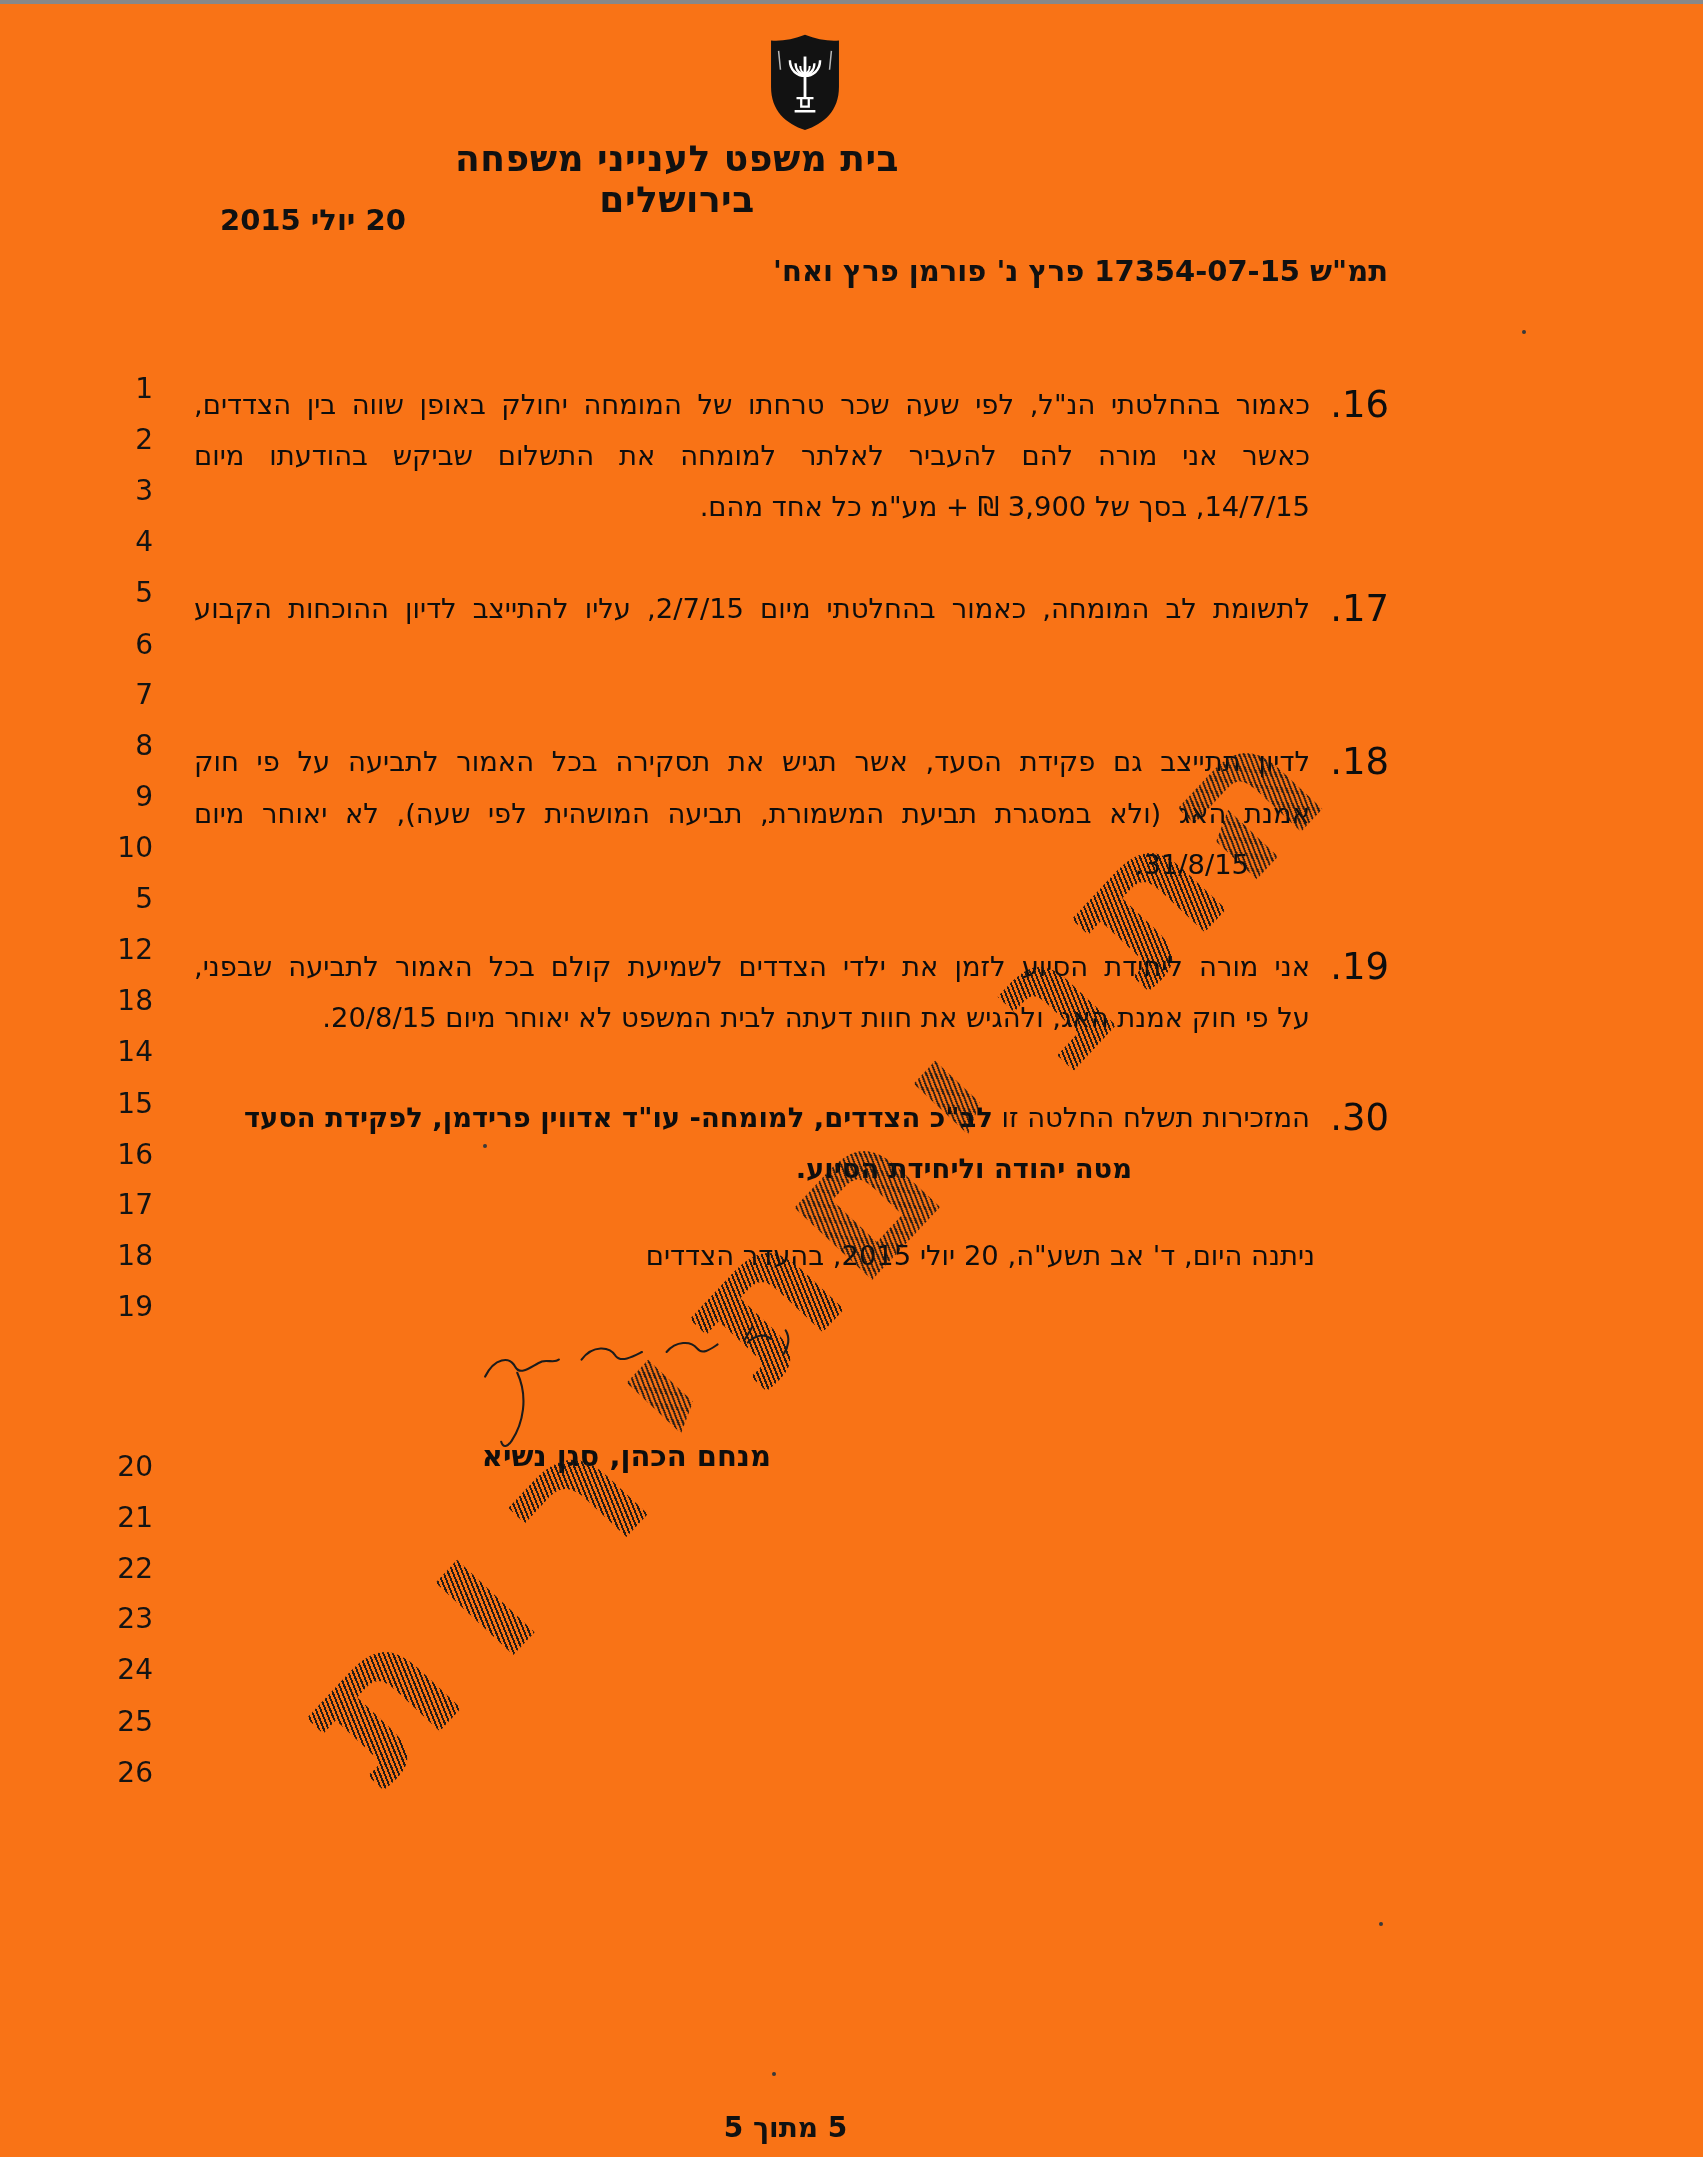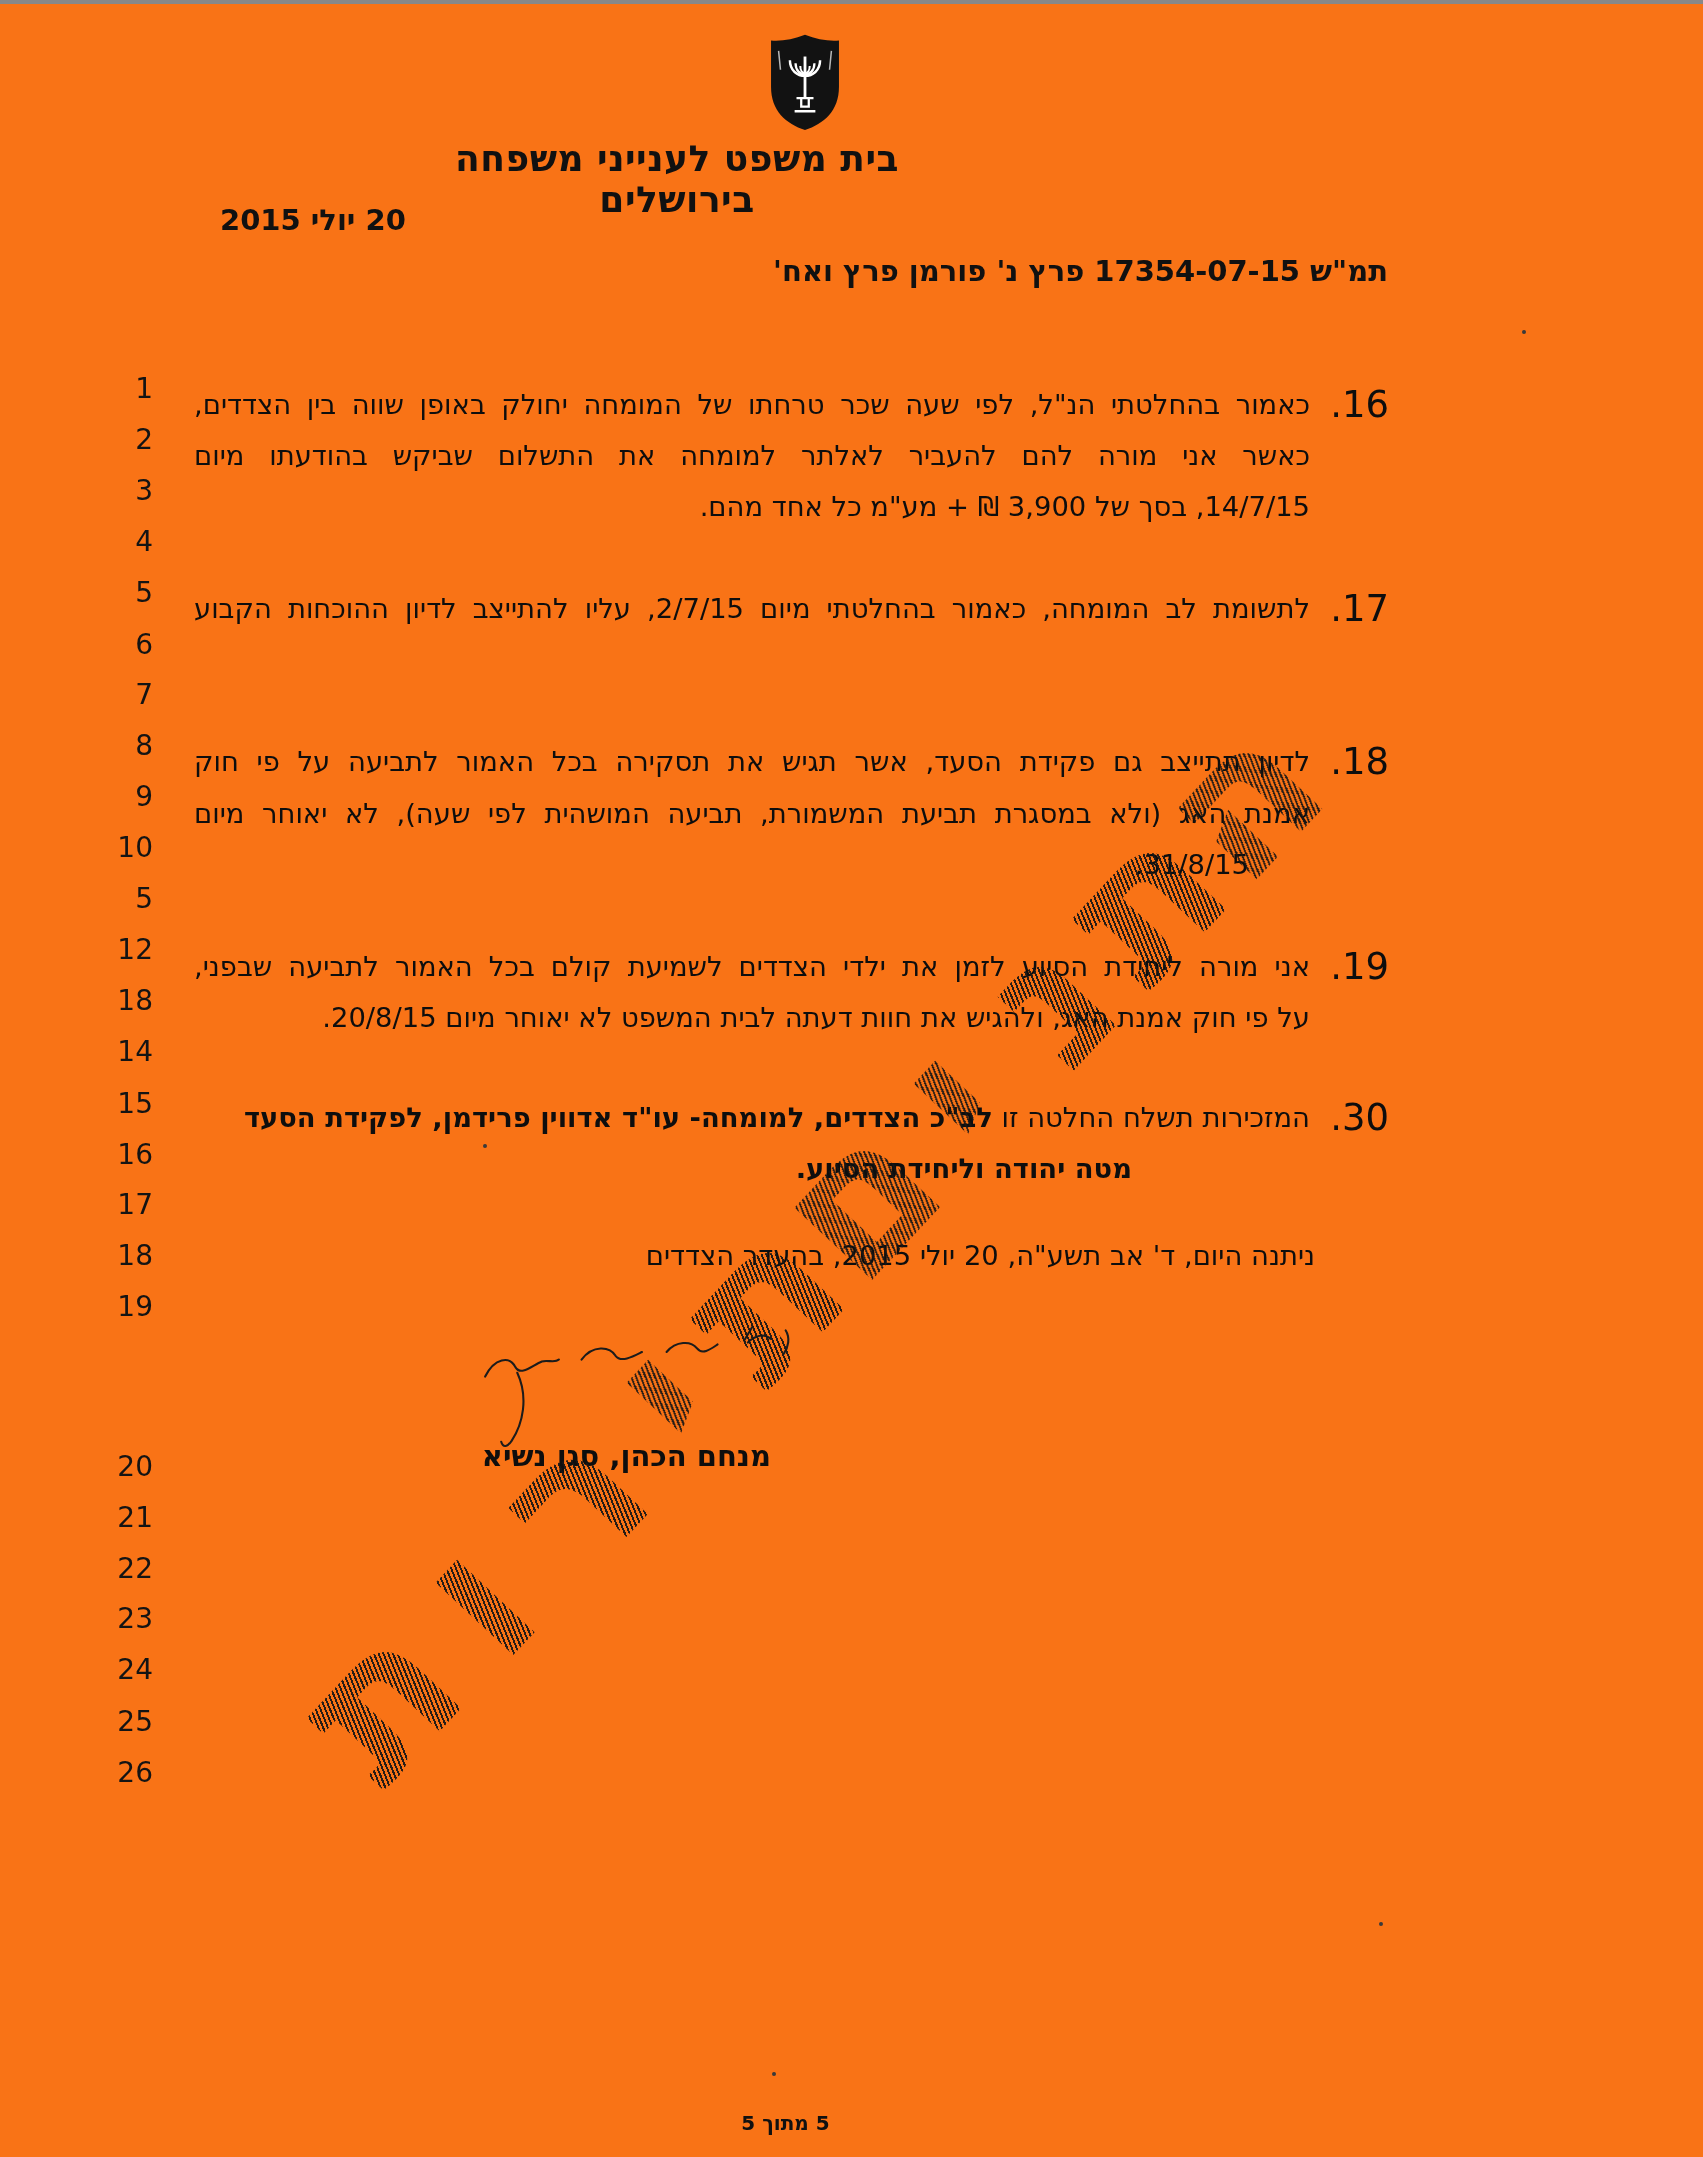--- a/index.html
+++ b/index.html
@@ -66,21 +66,21 @@
     position:absolute; top:1236px; right:388px;
     direction:rtl; font-size:27.4px; color:#0e0e0e;
   }
   .judge-name{
     position:absolute; top:1435px; right:932px;
     direction:rtl; font-size:29px; font-weight:bold; color:#0e0e0e;
   }
   .footer-page{
     position:absolute; top:2107px; left:691px; width:189px;
     direction:rtl; text-align:center;
-    font-size:20px; font-weight:bold;
+    font-size:28px; font-weight:bold;
   }
   .speck{
     position:absolute; width:3.8px; height:3.8px; border-radius:50%;
     background:#3a3a3a;
   }
 </style>
 </head>
 <body>
 
 <div class="page">

